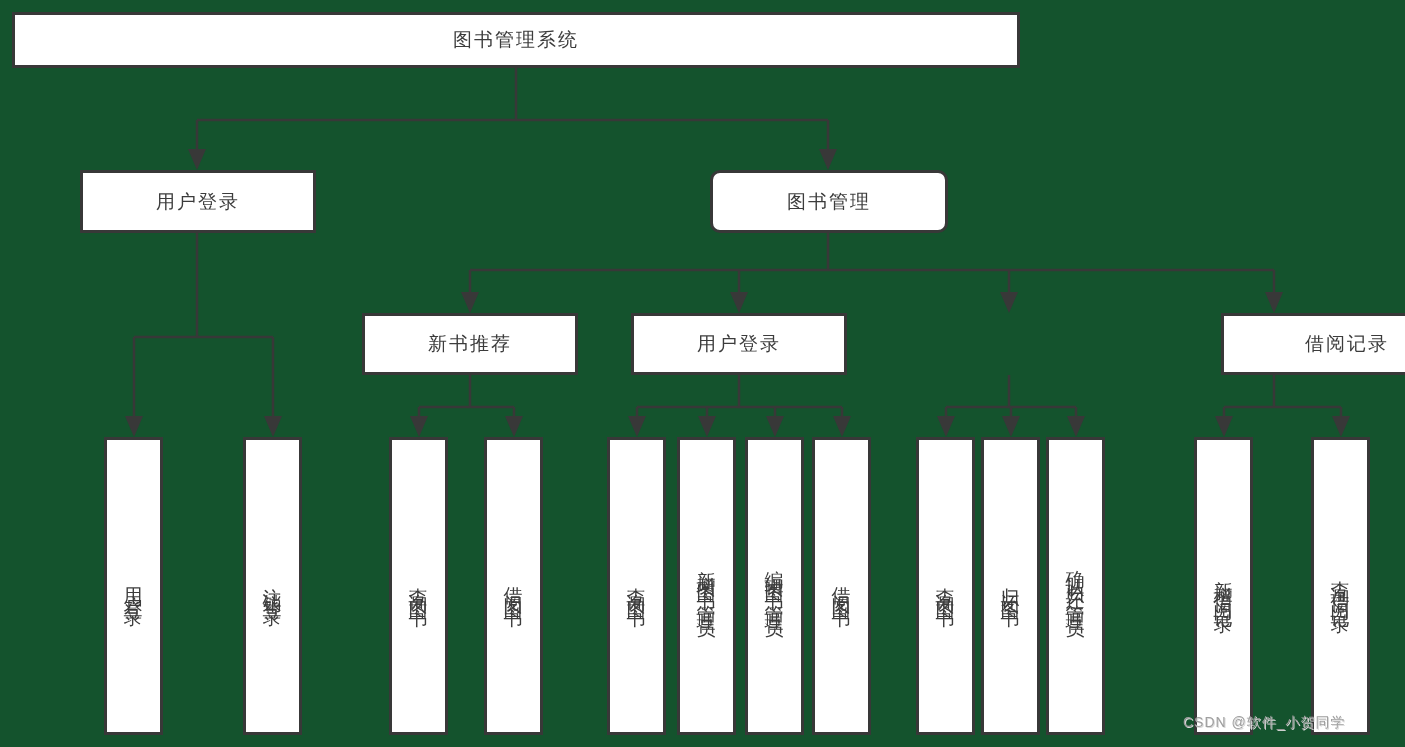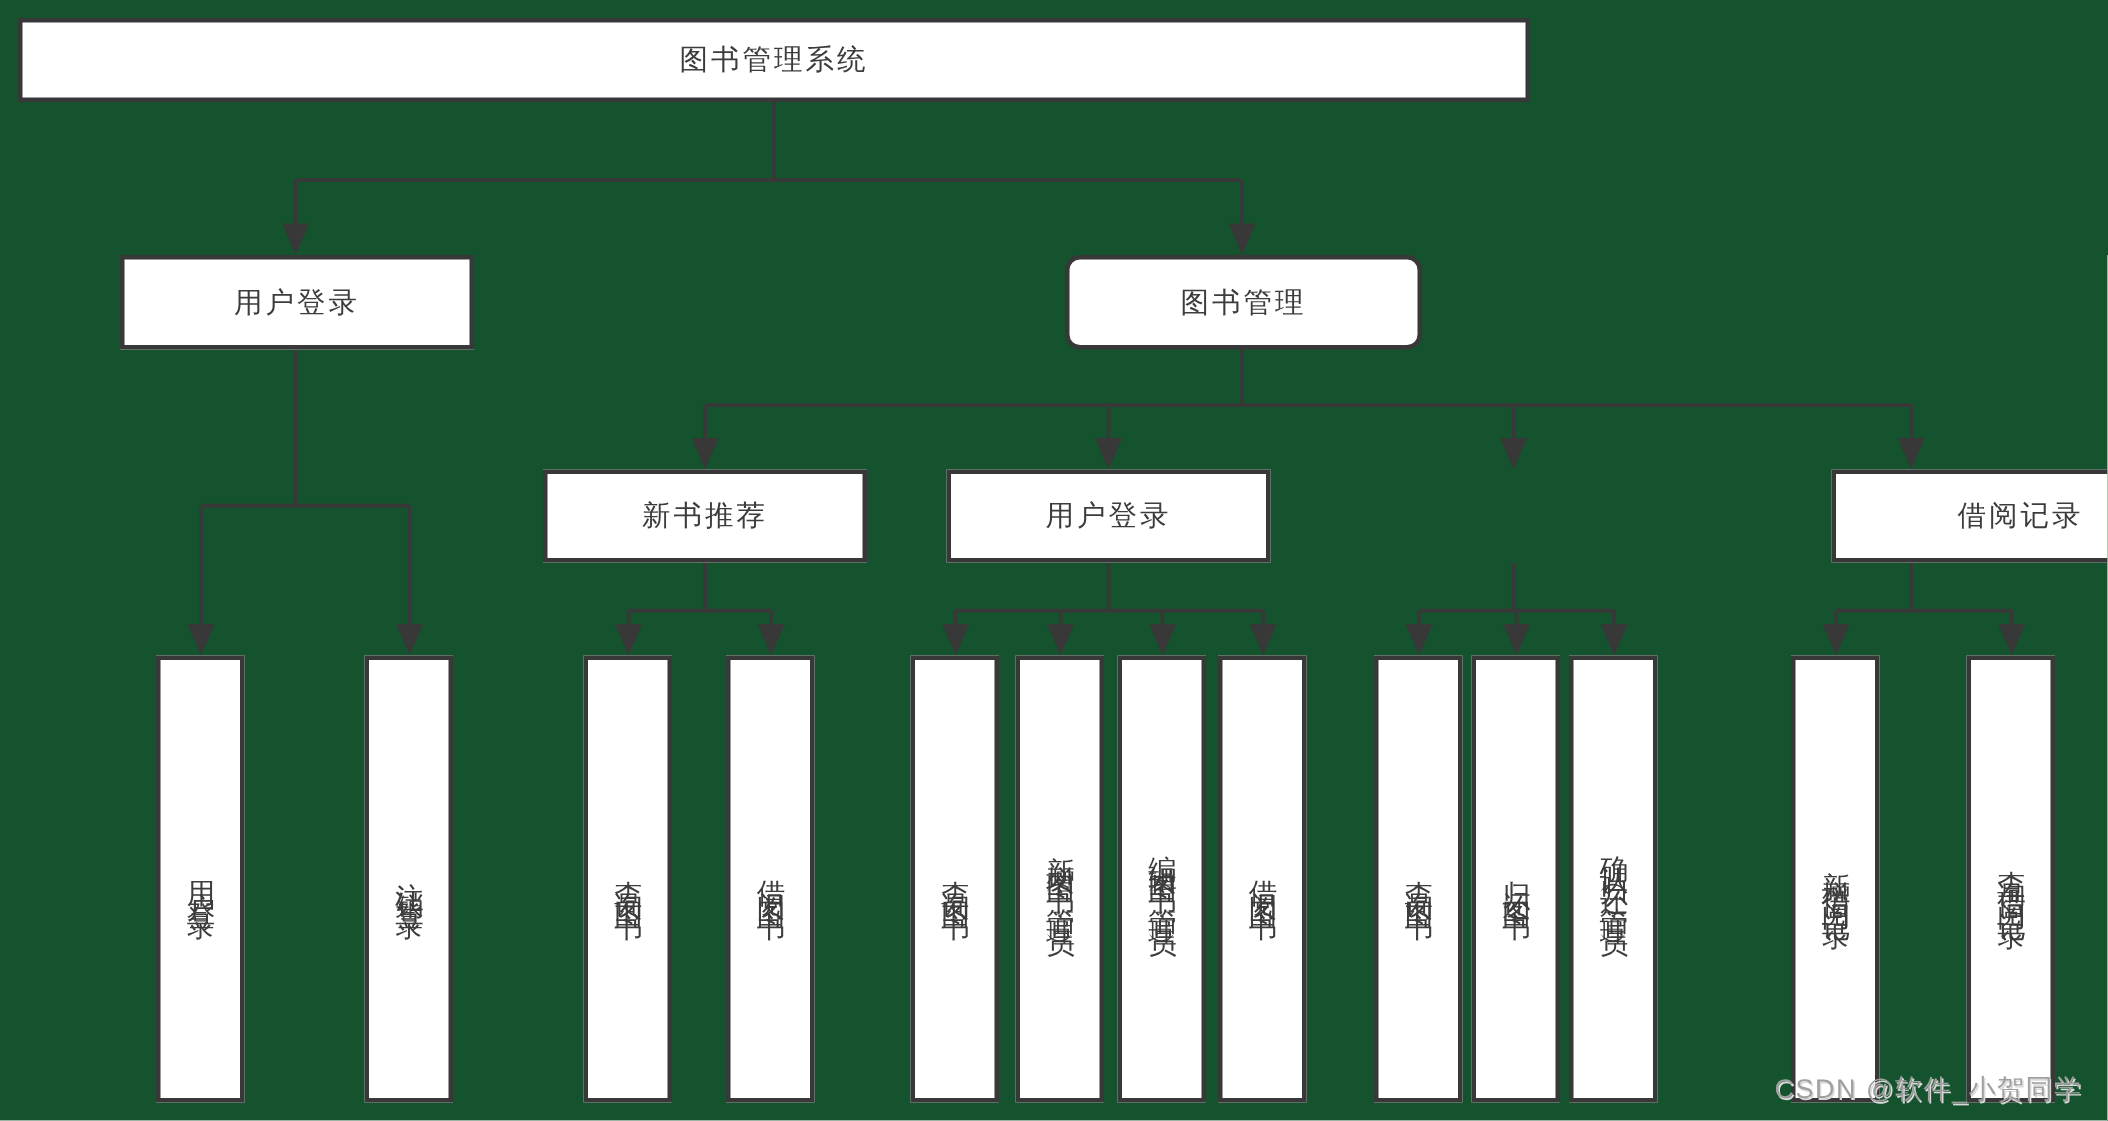--- a/index.html
+++ b/index.html
@@ -58,21 +58,21 @@
   .lf-4a { left: 916px; }
   .lf-4b { left: 981px; }
   .lf-4c { left: 1046px; }
   .lf-5a { left: 1194px; }
   .lf-5b { left: 1311px; }
   .watermark {
     position: absolute;
     left: 1183px;
     top: 714px;
     color: #9f9f9f;
-    font-size: 18px;
+    font-size: 14px;
     letter-spacing: 1px;
     white-space: nowrap;
     z-index: 5;
     text-shadow: 1px 1px 0 #d9d9d9;
   }
 </style>
 </head>
 <body>
 
 <div class="stage">

